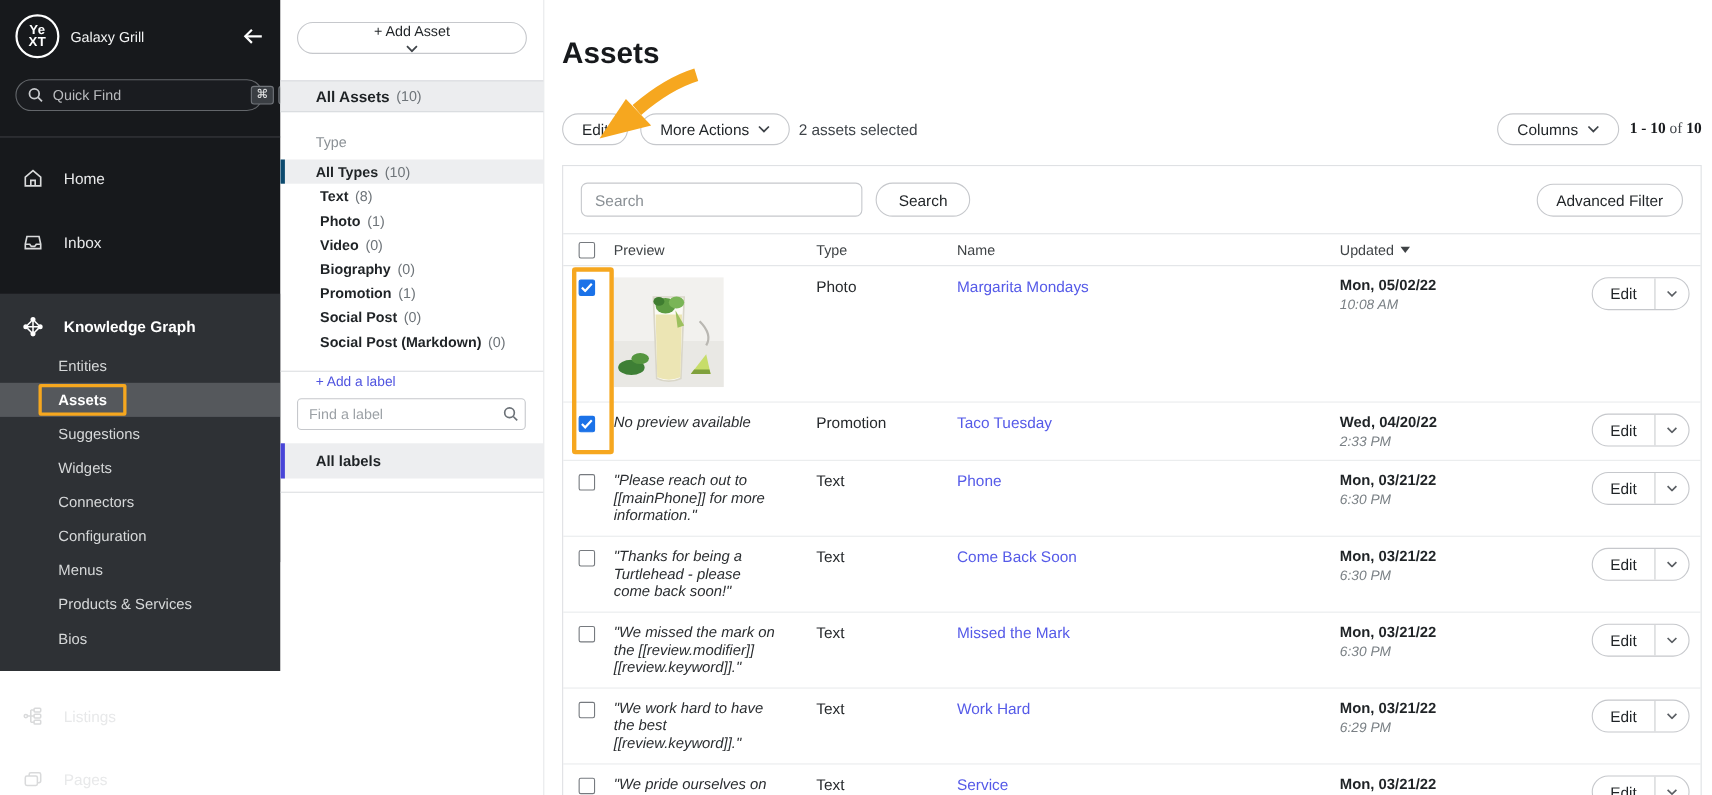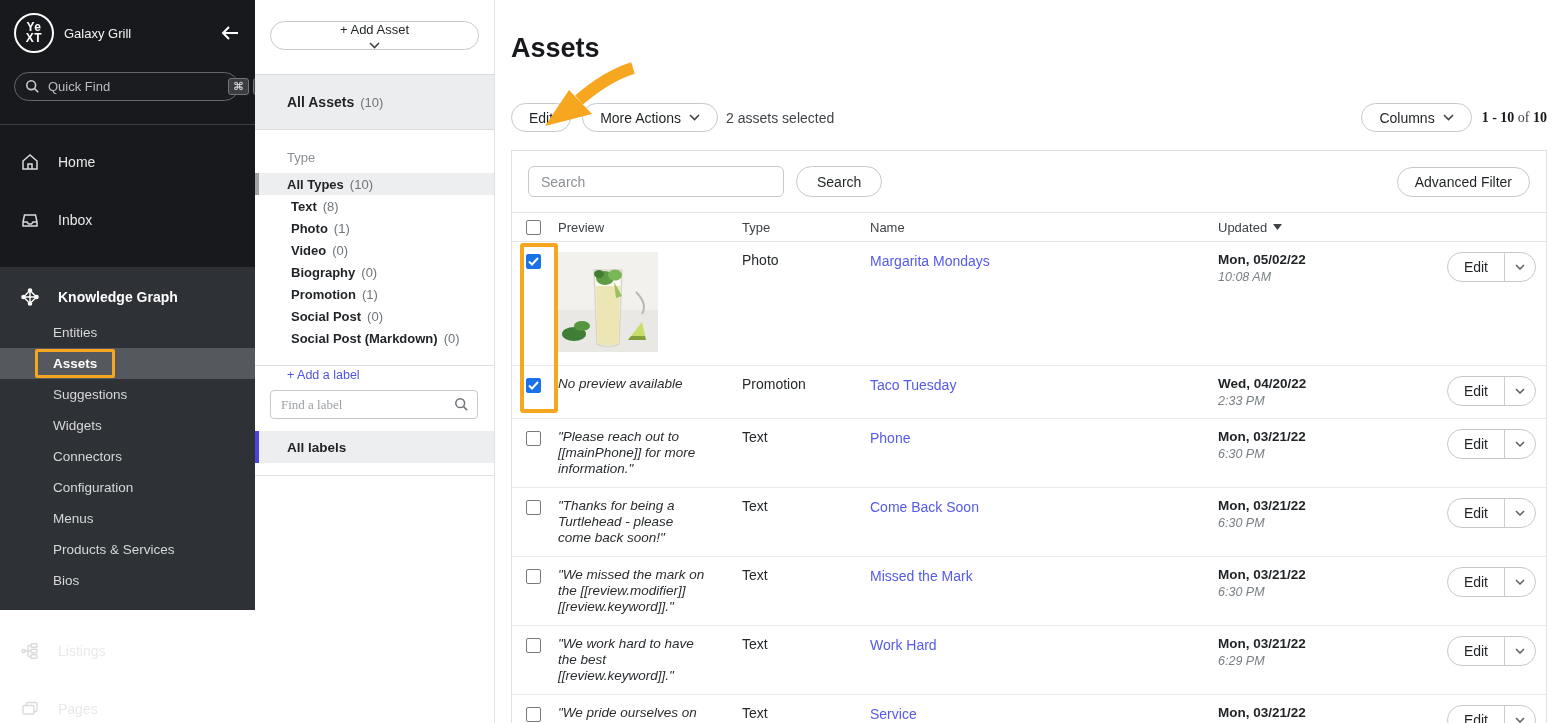--- a/index.html
+++ b/index.html
@@ -38,36 +38,36 @@
 
   
   .filter-panel { position:absolute; left:255px; top:0; width:240px; height:723px;
     background:#fff; border-right:1px solid #dfe1e4; }
   .add-asset-wrap { padding:20px 16px 24px 15px; }
   .pill-btn { display:inline-flex; align-items:center; justify-content:space-between;
     border:1px solid #c6c8cc; border-radius:15px; background:#fff; height:29px;
     padding:0 14px; font-size:13px; color:#1f2326; cursor:pointer;
     font-family:"Liberation Sans",sans-serif;flex-direction:column; }
   .add-asset-btn { width:209px; }
-  .all-assets-row { height:56px; background:#ecedef; border-top:1px solid #d9dbde;
+  .all-assets-row { height:29px; background:#ecedef; border-top:1px solid #d9dbde;
     border-bottom:1px solid #d9dbde; display:flex; align-items:center; padding-left:32px;
     font-size:14px; cursor:pointer; }
   .all-assets-row b { font-weight:bold; }
   .count { color:#6e7479; font-weight:normal; margin-left:6px; font-size:13px; }
   .section-title { color:#8a9095; font-size:13px; padding:20px 0 8px 32px; }
   .type-opt { height:22px; display:flex; align-items:center; padding-left:32px;
     font-size:13px; font-weight:bold; cursor:pointer; border-left:4px solid transparent; }
-  .type-opt.selected { background:#edeef0; border-left:4px solid #a3a3a3; padding-left:28px; }
+  .type-opt.selected { background:#edeef0; border-left:4px solid #0c4a6e; padding-left:28px; }
   .panel-divider { border-top:1px solid #dddfe2; margin-top:16px; }
   .add-label-link { color:#5054e0; font-size:12.5px; padding:2px 0 8px 32px; cursor:pointer; }
   .find-label-wrap { padding:0 16px 12px 15px; }
   .find-label { display:flex; align-items:center; border:1px solid #c6c8cc; border-radius:4px;
     height:29px; padding:0 8px 0 10px; }
   .find-label input { flex:1; border:none; outline:none; font-size:13px; color:#1f2326;
-    font-family:Liberation Serif, serif; }
+    font-family:Liberation Sans, sans-serif; }
   .find-label input::placeholder { color:#9ca1a6; }
   .all-labels-row { height:32px; display:flex; align-items:center; padding-left:28px;
     background:#edeef0; border-left:4px solid #4845d8; font-size:13.5px; font-weight:bold;
     cursor:pointer; }
 
   
   .main { position:absolute; left:495px; top:0; width:1061px; height:723px; background:#fff; }
   .page-title { position:absolute; left:16px; top:33px; font-size:27px; font-weight:bold; color:#17191c; }
   .toolbar { position:absolute; left:16px; right:9px; top:103px; height:29px;
     display:flex; align-items:center; }

